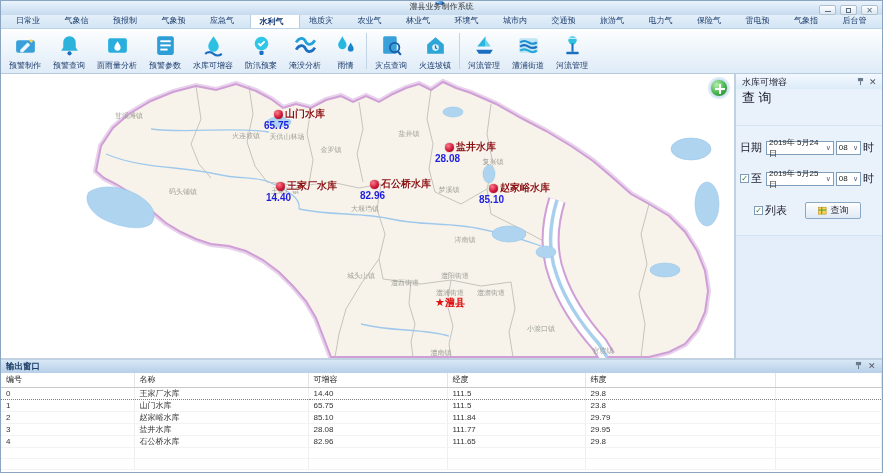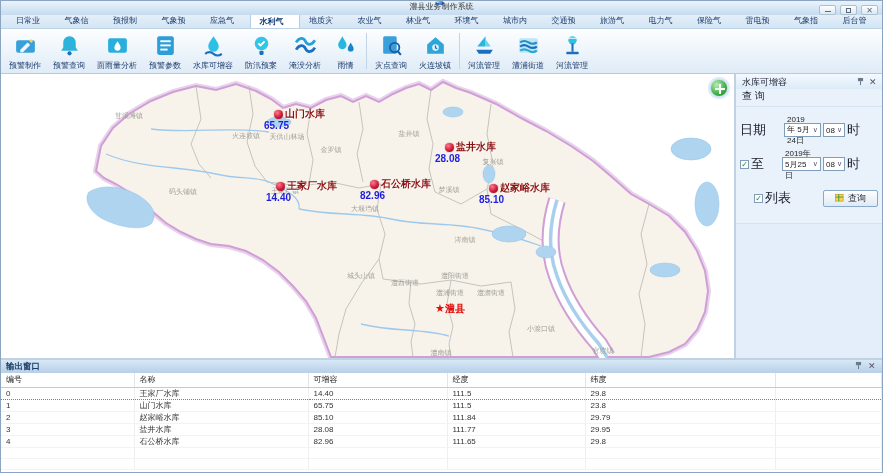--- a/index.html
+++ b/index.html
@@ -47,24 +47,24 @@
   .add-btn::before { content:""; position:absolute; left:4px; top:8px; width:10px; height:2px; background:#fff; }
   .add-btn::after { content:""; position:absolute; left:8px; top:4px; width:2px; height:10px; background:#fff; }
 
   
   .panel { width:146px; background:#e9f2fb; display:flex; flex-direction:column; font-size:9px; color:#222; }
   .panel-header { height:15px; display:flex; align-items:center; padding:1px 4px 0 6px; background:linear-gradient(#f3f9ff,#dcebf8); }
   .panel-title { font-size:9px; color:#223; }
   .panel-icons { margin-left:auto; display:flex; gap:4px; align-items:center; }
   .pin-icon svg, .x-icon { width:9px; height:9px; }
   .x-icon { font-size:9px; line-height:9px; color:#556; font-weight:bold; }
-  .panel-tab { padding:0 6px 3px 6px; font-size:10px; color:#223; border-bottom:1px solid #d4e4f2; }
+  .panel-tab { padding:0 6px 18px 6px; font-size:13px; color:#223; border-bottom:1px solid #d4e4f2; }
   .panel-form { padding:14px 4px 0 4px; }
   .form-row { display:flex; align-items:center; margin-bottom:16px; }
-  .form-label { font-size:13px; color:#223; margin-right:18px; white-space:nowrap; }
+  .form-label { font-size:11px; color:#223; margin-right:4px; white-space:nowrap; }
   .select { background:#fff; border:1px solid #7f9db9; height:14px; display:flex; align-items:center; font-size:8px; padding-left:2px; }
   .select .arrow { margin-left:auto; font-size:7px; color:#557; padding:0 2px; }
   .sel-date { width:70px; }
   .sel-hour { width:26px; margin-left:2px; }
   .checkbox { width:9px; height:9px; background:#fff; border:1px solid #7f9db9; font-size:8px; line-height:8px; color:#2a7a2a; text-align:center; margin-right:2px; flex:0 0 auto; }
   .query-btn { margin-left:14px; width:56px; height:17px; border:1px solid #8aa8c8; border-radius:2px; background:linear-gradient(#fefefe,#dfeaf4); display:flex; align-items:center; justify-content:center; gap:3px; font-size:9px; color:#223; }
   .query-btn svg { width:10px; height:10px; }
   .panel-rest { flex:1; border-top:1px solid #d4e4f2; background:#e4eefa; }
 
   
@@ -315,21 +315,21 @@
         <div class="marker" style="left: 373px; top: 110px;">
           <div class="marker-dot"></div>
           <div class="marker-name">石公桥水库</div>
           <div class="marker-value">82.96</div>
         </div>
         <div class="marker" style="left: 492px; top: 114px;">
           <div class="marker-dot"></div>
           <div class="marker-name">赵家峪水库</div>
           <div class="marker-value">85.10</div>
         </div>
-        <div class="county-seat" style="left: 434px; top: 222px; margin-top: 6px;"><span class="star">★</span><span>澧县</span></div>
+        <div class="county-seat" style="left: 434px; top: 222px;"><span class="star">★</span><span>澧县</span></div>
       </div>
 
     <div class="splitter"></div>
 
     <div class="panel">
       <div class="panel-header">
         <span class="panel-title">水库可增容</span>
         <span class="panel-icons">
           <span class="pin-icon"><svg viewBox="0 0 14 14">
                 <rect x="3" y="1.5" width="8" height="5" fill="#6a7a8a"></rect>

